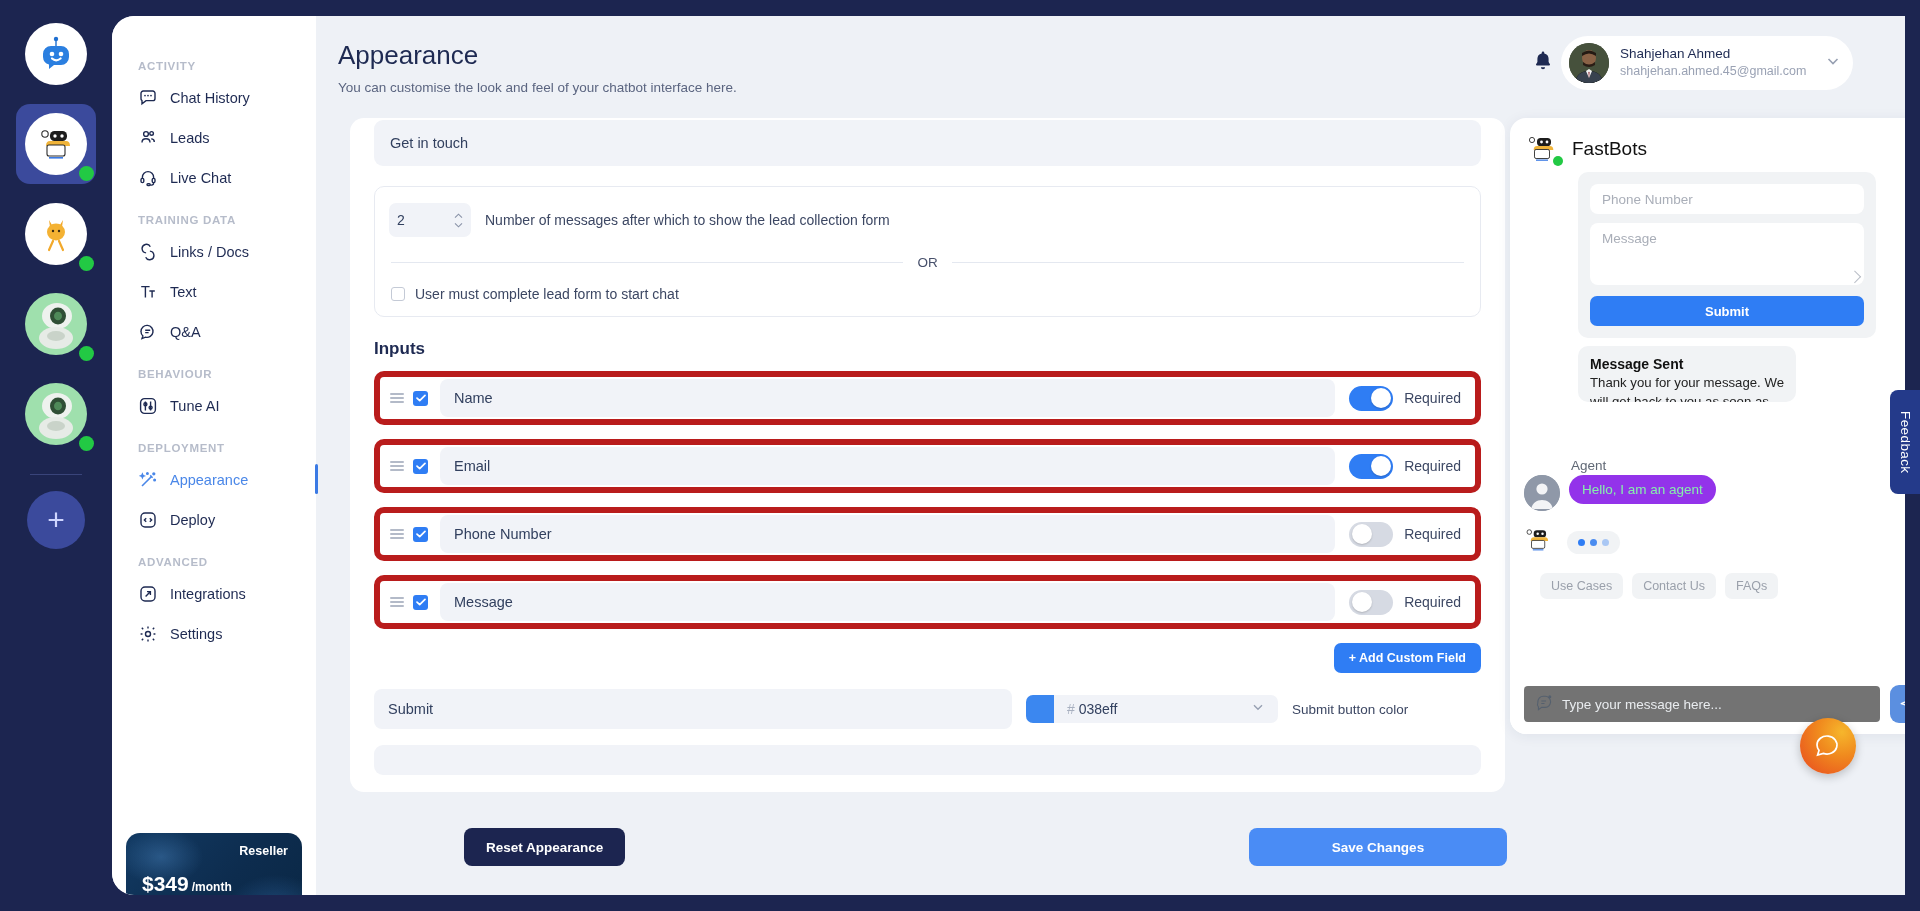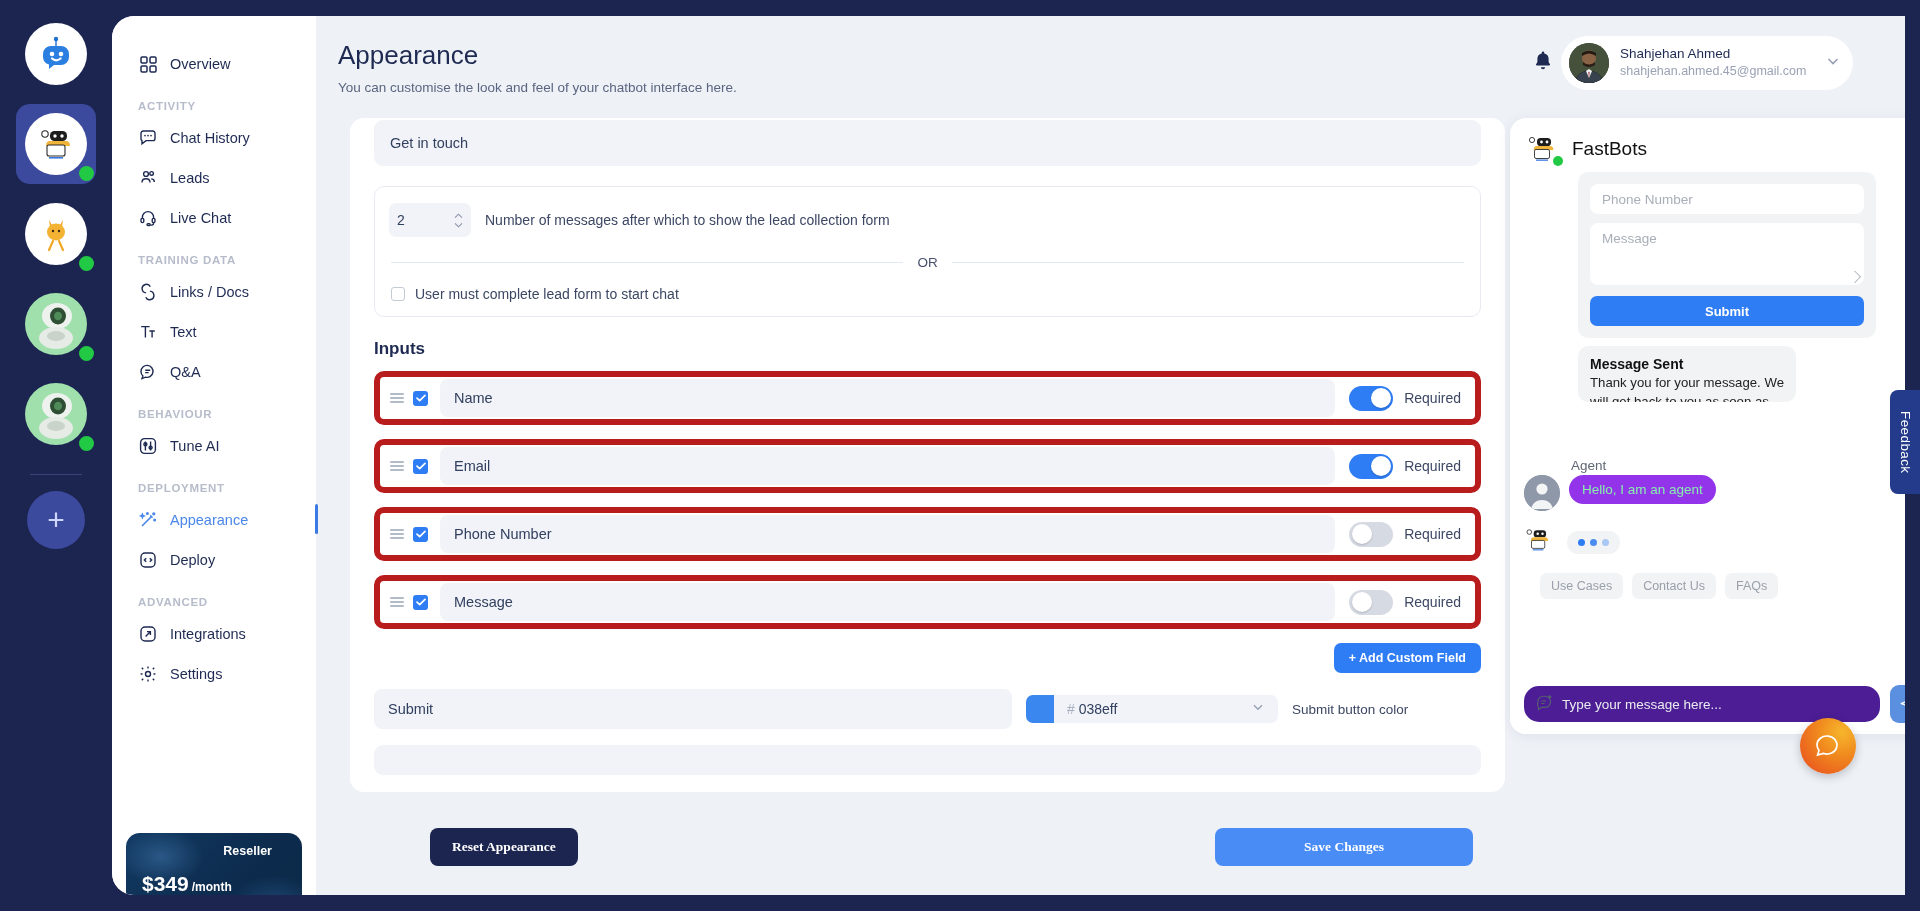--- a/index.html
+++ b/index.html
@@ -78,21 +78,21 @@
   
   .plan-card {
     position: absolute; left: 14px; bottom: -34px; width: 176px; height: 96px;
     border-radius: 14px;
     background:
       radial-gradient(60px 40px at 20% 25%, rgba(80,140,200,.40), transparent 70%),
       radial-gradient(70px 50px at 85% 80%, rgba(60,120,190,.40), transparent 70%),
       linear-gradient(135deg, #123a63 0%, #0d2c4e 55%, #0a2744 100%);
     color: #fff; overflow: hidden; cursor: pointer;
   }
-  .plan-tag { position: absolute; right: 30px; top: 11px; font-size: 12.5px; font-weight: 700; }
+  .plan-tag { position: absolute; right: 14px; top: 11px; font-size: 12.5px; font-weight: 700; }
   .plan-price { position: absolute; left: 16px; top: 39px; font-size: 21px; font-weight: 700; }
   .plan-per { font-size: 12px; font-weight: 700; margin-left: 3px; }
 
   
   .header { position: absolute; left: 204px; top: 0; right: 0; height: 96px; }
   .page-title { position: absolute; left: 22px; top: 24px; font-size: 26px; color: #1e2a52; font-weight: 400; }
   .page-sub { position: absolute; left: 22px; top: 64px; font-size: 13.5px; color: #5b6580; }
   .bell { position: absolute; right: 352px; top: 34px; cursor: pointer; }
   .profile {
     position: absolute; right: 52px; top: 20px; width: 292px; height: 54px;
@@ -275,21 +275,21 @@
   .chip {
     background: #f1f3f5; border-radius: 7px; padding: 6px 11px;
     font-size: 12.5px; color: #9aa0ab; cursor: pointer;
   }
   .pv-foot {
     position: absolute; left: 0; right: 0; bottom: 0; height: 60px;
     background: #fff; display: flex; align-items: center; gap: 10px;
     padding: 0 14px;
   }
   .pv-input {
-    flex: 1; height: 36px; background: #4c1d95; border-radius: 15px;
+    flex: 1; height: 36px; background: #737373; border-radius: 4px;
     display: flex; align-items: center; gap: 9px; padding: 0 12px;
     font-size: 13.5px; color: #e9ecef;
   }
   .pv-send {
     width: 38px; height: 38px; border-radius: 9px; background: #5b8fe0;
     display: flex; align-items: center; justify-content: center; cursor: pointer;
   }
 
   .launcher {
     position: absolute; left: 1800px; top: 718px;
@@ -304,21 +304,21 @@
     width: 30px; height: 104px; background: #243a8a;
     border-radius: 8px 0 0 8px; color: #fff;
     display: flex; align-items: center; justify-content: center;
     cursor: pointer;
   }
   .feedback span {
     writing-mode: vertical-rl; font-size: 13.5px; letter-spacing: .03em;
   }
 
   
-  .actionbar { position: absolute; left: 210px; top: 812px; width: 1155px; height: 40px; font-family: Liberation Serif, serif; }
+  .actionbar { position: absolute; left: 244px; top: 812px; width: 1155px; height: 40px; }
   .btn-reset {
     position: absolute; left: 108px; top: 0; height: 38px; padding: 0 22px;
     background: #1c2550; color: #fff; border: none; border-radius: 8px;
     font-size: 13.5px; font-weight: 700; cursor: pointer; font-family: inherit;
   }
   .btn-save {
     position: absolute; right: 4px; top: 0; width: 258px; height: 38px;
     background: #4a8cf5; color: #fff; border: none; border-radius: 8px;
     font-size: 13.5px; font-weight: 700; cursor: pointer; font-family: inherit;
   }
@@ -401,31 +401,20 @@
 
     <div class="rail-divider"></div>
 
     <div class="rail-add">+</div>
   </div>
 
   <div class="shell">
 
     <nav class="nav">
 
-      <div class="nav-item">
-        <span class="ic">
-          <svg width="17" height="17" viewBox="0 0 17 17" fill="none" stroke="#1e2a52" stroke-width="1.5">
-            <rect x="1" y="1" width="6" height="6" rx="1.2"></rect>
-              <rect x="10" y="1" width="6" height="6" rx="1.2"></rect>
-            <rect x="1" y="10" width="6" height="6" rx="1.2"></rect>
-              <rect x="10" y="10" width="6" height="6" rx="1.2"></rect>
-          </svg>
-        </span>
-        <span>Overview</span>
-      </div>
 
       <div class="nav-group">ACTIVITY</div>
 
       <div class="nav-item">
         <span class="ic">
           <svg width="18" height="18" viewBox="0 0 18 18" fill="none" stroke="#1e2a52" stroke-width="1.4">
             <path d="M2 4.2A2.2 2.2 0 0 1 4.2 2h9.6A2.2 2.2 0 0 1 16 4.2v5.2a2.2 2.2 0 0 1-2.2 2.2H7l-4 3.2v-3.2A2.2 2.2 0 0 1 2 9.4z"></path>
             <circle cx="6" cy="6.6" r=".85" fill="#1e2a52" stroke="none"></circle>
             <circle cx="9" cy="6.6" r=".85" fill="#1e2a52" stroke="none"></circle>
             <circle cx="12" cy="6.6" r=".85" fill="#1e2a52" stroke="none"></circle>

